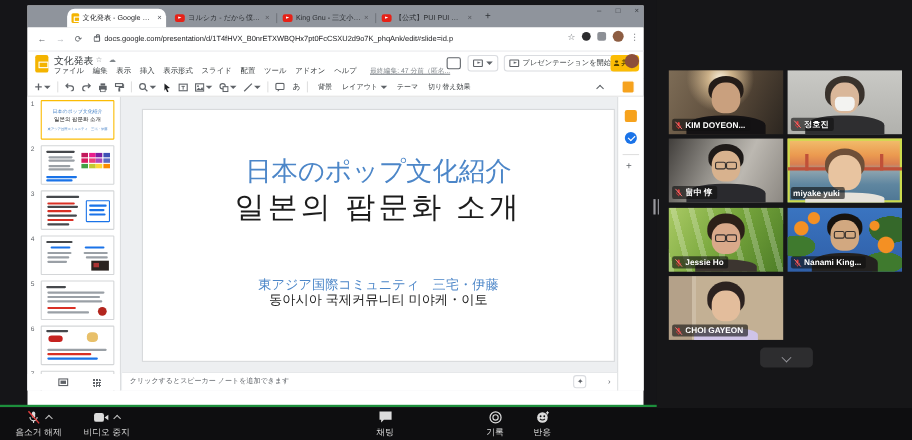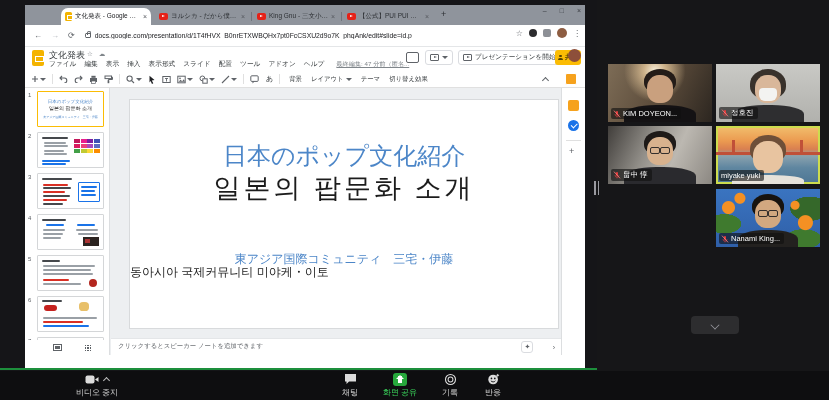--- a/index.html
+++ b/index.html
@@ -120,41 +120,41 @@
     radial-gradient(circle 1px at 1.5px 6.5px,#5f6368 99%,transparent),
     radial-gradient(circle 1px at 4px 6.5px,#5f6368 99%,transparent),
     radial-gradient(circle 1px at 6.5px 6.5px,#5f6368 99%,transparent); }
 
   .canvas { position:absolute; left:86px; top:0; width:450px; height:250px; }
   .slide { position:absolute; left:19px; top:12px; width:428px; height:228px; background:#fff;
     box-shadow:0 0 0 1px #d8dadc; }
   .sl-title-ja { position:absolute; left:0; right:0; top:40px; text-align:center; font-size:24px; color:#4c86c8; white-space:nowrap; }
   .sl-title-ko { position:absolute; left:0; right:0; top:70px; text-align:center; font-size:27px; color:#1c1c1c; letter-spacing:3px; white-space:nowrap; }
   .sl-sub-ja { position:absolute; left:0; right:0; top:151px; text-align:center; font-size:12px; color:#4c86c8; white-space:nowrap; }
-  .sl-sub-ko { position:absolute; left:0; right:0; top:164px; font-size:12px; color:#222; white-space:nowrap; }
+  .sl-sub-ko { position:absolute; left:0; right:0; top:164px; text-align:center; font-size:12px; color:#222; white-space:nowrap; }
 
   .sidepanel { position:absolute; right:0; top:0; width:24px; height:267px; background:#fff; border-left:1px solid #dcdee0; }
   .sp-keep { position:absolute; left:6px; top:12px; width:11px; height:11px; background:#f6a21d; border-radius:2px; }
   .sp-tasks { position:absolute; left:6px; top:32px; width:11px; height:11px; border-radius:50%; background:#1a73e8; }
   .sp-tasks::after { content:""; position:absolute; left:2.5px; top:3px; width:5px; height:2.5px;
     border-left:1.4px solid #fff; border-bottom:1.4px solid #fff; transform:rotate(-45deg); }
   .sp-sep { position:absolute; left:4px; top:52px; width:15px; height:1px; background:#e0e0e0; }
   .sp-plus { position:absolute; left:7px; top:58px; font-size:9px; color:#5f6368; }
 
   .notesrow { position:absolute; left:86px; top:250px; width:450px; height:17px; background:#fff; border-top:1px solid #e4e6e8; }
   .notes-ph { position:absolute; left:7px; top:3px; font-size:6.4px; color:#5f6368; }
   .explore { position:absolute; right:28px; bottom:2px; width:12px; height:12px; border:1px solid #dadce0; border-radius:3px; }
   .explore::after { content:"✦"; position:absolute; left:2.5px; top:0.5px; font-size:7px; color:#5f6368; }
   .panel-arrow { position:absolute; right:6px; bottom:4px; font-size:7px; color:#5f6368; }
 
   
   .divider { position:absolute; left:594px; top:181px; width:7px; height:14px; display:flex; gap:2px; }
   .divider span { width:1.5px; height:14px; background:#9a9aa0; }
 
-  .vgrid { position:absolute; left:608px; top:64px; width:213px; height:246px; }
+  .vgrid { position:absolute; left:608px; top:64px; width:213px; height:246px;font-weight:bold; }
   .vtile { position:absolute; width:104px; height:58px; background:#222; overflow:hidden; }
   .vtile.active { outline:2px solid #cddc4e; outline-offset:-2px; }
   .pos1 { left:0; top:0; } .pos2 { left:108px; top:0; }
   .pos3 { left:0; top:62px; } .pos4 { left:108px; top:62px; }
   .pos5 { left:0; top:125px; } .pos6 { left:108px; top:125px; }
   .pos7 { left:0; top:187px; } .pos8 { left:108px; top:187px; }
 
   .t-kim { background: radial-gradient(circle at 45% 12%, #f7eeda 0%, #cdb28a 14%, rgba(0,0,0,0) 40%),
     linear-gradient(115deg,#7d6c56 0%,#5c4c3b 50%,#2c2620 100%); }
   .t-jung { background: linear-gradient(180deg,#c9c9c5,#b1b1ad); }
@@ -609,50 +609,95 @@
       <div class="person" style="--hair:#6e4f38; --skin:#e8c4a0; --shirt:#e6e2da;">
         <div class="hair" style="top:9px; width:36px; height:28px;"></div>
         <div class="head" style="top:15px; width:30px; height:32px;"></div>
         <div class="body" style="height:12px;"></div>
       </div>
       <div class="nametag">
         <span class="nm">miyake yuki</span>
       </div>
     </div>
 
+    <div class="vtile pos5 t-jessie">
+      <div class="person" style="--hair:#2c2018; --skin:#d9a98a; --shirt:#3c3530;">
+        <div class="hair" style="width:34px; height:28px;"></div>
+        <div class="head" style="top:14px;"></div>
+        <div class="glasses" style="top:24px;"></div>
+        <div class="body" style="width:56px; height:14px;"></div>
+      </div>
+      <div class="nametag">
+        <svg class="micmuted" width="8" height="8" viewBox="0 0 12 12">
+            <rect x="4.5" y="1.5" width="3" height="5.5" rx="1.5" fill="#e23b3b"></rect>
+            <path d="M3 6a3 3.2 0 0 0 6 0" fill="none" stroke="#e23b3b" stroke-width="1"></path>
+            <line x1="6" y1="9.2" x2="6" y2="11" stroke="#e23b3b" stroke-width="1"></line>
+            <line x1="1.5" y1="1" x2="10.5" y2="11" stroke="#ff7a7a" stroke-width="1.3"></line>
+          </svg>
+        <span class="nm">Jessie Ho</span>
+      </div>
+    </div>
 
     <div class="vtile pos6 t-nanami">
       <div class="person" style="--hair:#17130f; --skin:#d2a880; --shirt:#23211f;">
         <div class="hair"></div>
           <div class="head"></div>
         <div class="glasses"></div>
         <div class="body" style="width:60px;"></div>
       </div>
       <div class="nametag">
         <svg class="micmuted" width="8" height="8" viewBox="0 0 12 12">
             <rect x="4.5" y="1.5" width="3" height="5.5" rx="1.5" fill="#e23b3b"></rect>
             <path d="M3 6a3 3.2 0 0 0 6 0" fill="none" stroke="#e23b3b" stroke-width="1"></path>
             <line x1="6" y1="9.2" x2="6" y2="11" stroke="#e23b3b" stroke-width="1"></line>
             <line x1="1.5" y1="1" x2="10.5" y2="11" stroke="#ff7a7a" stroke-width="1.3"></line>
           </svg>
         <span class="nm">Nanami King...</span>
       </div>
     </div>
 
+    <div class="vtile pos7 t-choi">
+      <div class="person" style="--hair:#2c2220; --skin:#e3bd9c; --shirt:#cfc4e8;">
+        <div class="hair" style="width:34px; height:30px;"></div>
+        <div class="head" style="top:13px;"></div>
+        <div class="body" style="width:58px; height:14px;"></div>
+      </div>
+      <div class="nametag">
+        <svg class="micmuted" width="8" height="8" viewBox="0 0 12 12">
+            <rect x="4.5" y="1.5" width="3" height="5.5" rx="1.5" fill="#e23b3b"></rect>
+            <path d="M3 6a3 3.2 0 0 0 6 0" fill="none" stroke="#e23b3b" stroke-width="1"></path>
+            <line x1="6" y1="9.2" x2="6" y2="11" stroke="#e23b3b" stroke-width="1"></line>
+            <line x1="1.5" y1="1" x2="10.5" y2="11" stroke="#ff7a7a" stroke-width="1.3"></line>
+          </svg>
+        <span class="nm">CHOI GAYEON</span>
+      </div>
+    </div>
 
   </div>
 
   <div class="more-btn"></div>
 
   <div class="leave-btn">
     <span>나가기</span>
   </div>
 
   <div class="ztoolbar">
 
+    <div class="zitem" style="left:8px; width:54px;">
+      <div class="zicon-row">
+        <svg width="13" height="13" viewBox="0 0 14 14">
+            <rect x="5.4" y="1.2" width="3.2" height="6.2" rx="1.6" fill="#dcdcdc"></rect>
+            <path d="M3.5 6.5a3.5 3.8 0 0 0 7 0" fill="none" stroke="#dcdcdc" stroke-width="1.1"></path>
+            <line x1="7" y1="10.5" x2="7" y2="12.5" stroke="#dcdcdc" stroke-width="1.1"></line>
+            <line x1="2" y1="1" x2="12.5" y2="12.8" stroke="#e23b3b" stroke-width="1.4"></line>
+          </svg>
+        <span class="up-caret"></span>
+      </div>
+      <span class="zlabel">음소거 해제</span>
+    </div>
 
     <div class="zitem" style="left:68px; width:58px;">
       <div class="zicon-row">
         <svg width="14" height="11" viewBox="0 0 14 11">
             <rect x="0.5" y="1.5" width="9" height="8" rx="2" fill="#dcdcdc"></rect>
             <path d="M10 5.5 13.5 3v5z" fill="#dcdcdc"></path>
           </svg>
         <span class="up-caret"></span>
       </div>
       <span class="zlabel">비디오 중지</span>
@@ -661,26 +706,20 @@
 
     <div class="zitem" style="left:330px; width:40px;">
       <div class="zicon-row">
         <svg width="13" height="12" viewBox="0 0 13 12">
             <path d="M1 1h11v7.5H5L2.5 11V8.5H1z" fill="#dcdcdc"></path>
           </svg>
       </div>
       <span class="zlabel">채팅</span>
     </div>
 
-    <div class="zitem" style="left:374px; width:52px;">
-      <div class="zicon-row">
-        <span class="share-green"></span>
-      </div>
-      <span class="zlabel green">화면 공유</span>
-    </div>
 
     <div class="zitem" style="left:430px; width:40px;">
       <div class="zicon-row">
         <svg width="13" height="13" viewBox="0 0 14 14">
             <circle cx="7" cy="7" r="5.4" fill="none" stroke="#dcdcdc" stroke-width="1.2"></circle>
             <circle cx="7" cy="7" r="2.6" fill="none" stroke="#dcdcdc" stroke-width="1.1"></circle>
           </svg>
       </div>
       <span class="zlabel">기록</span>
     </div>

